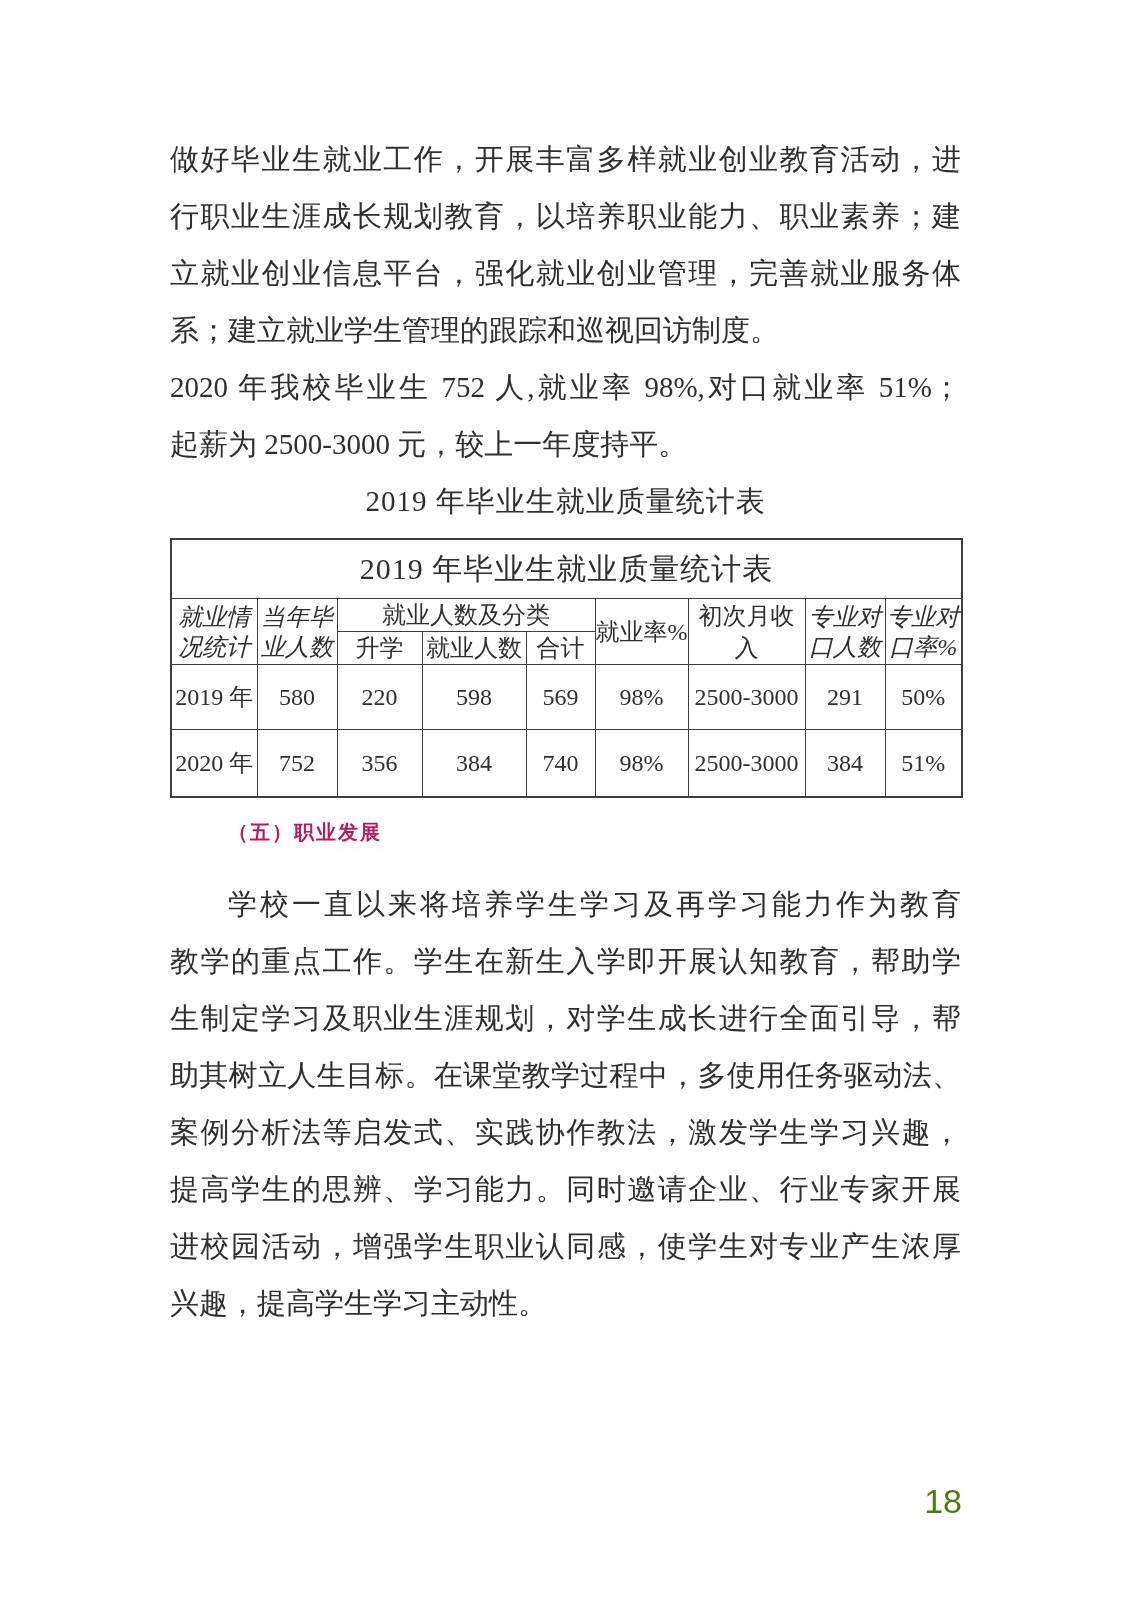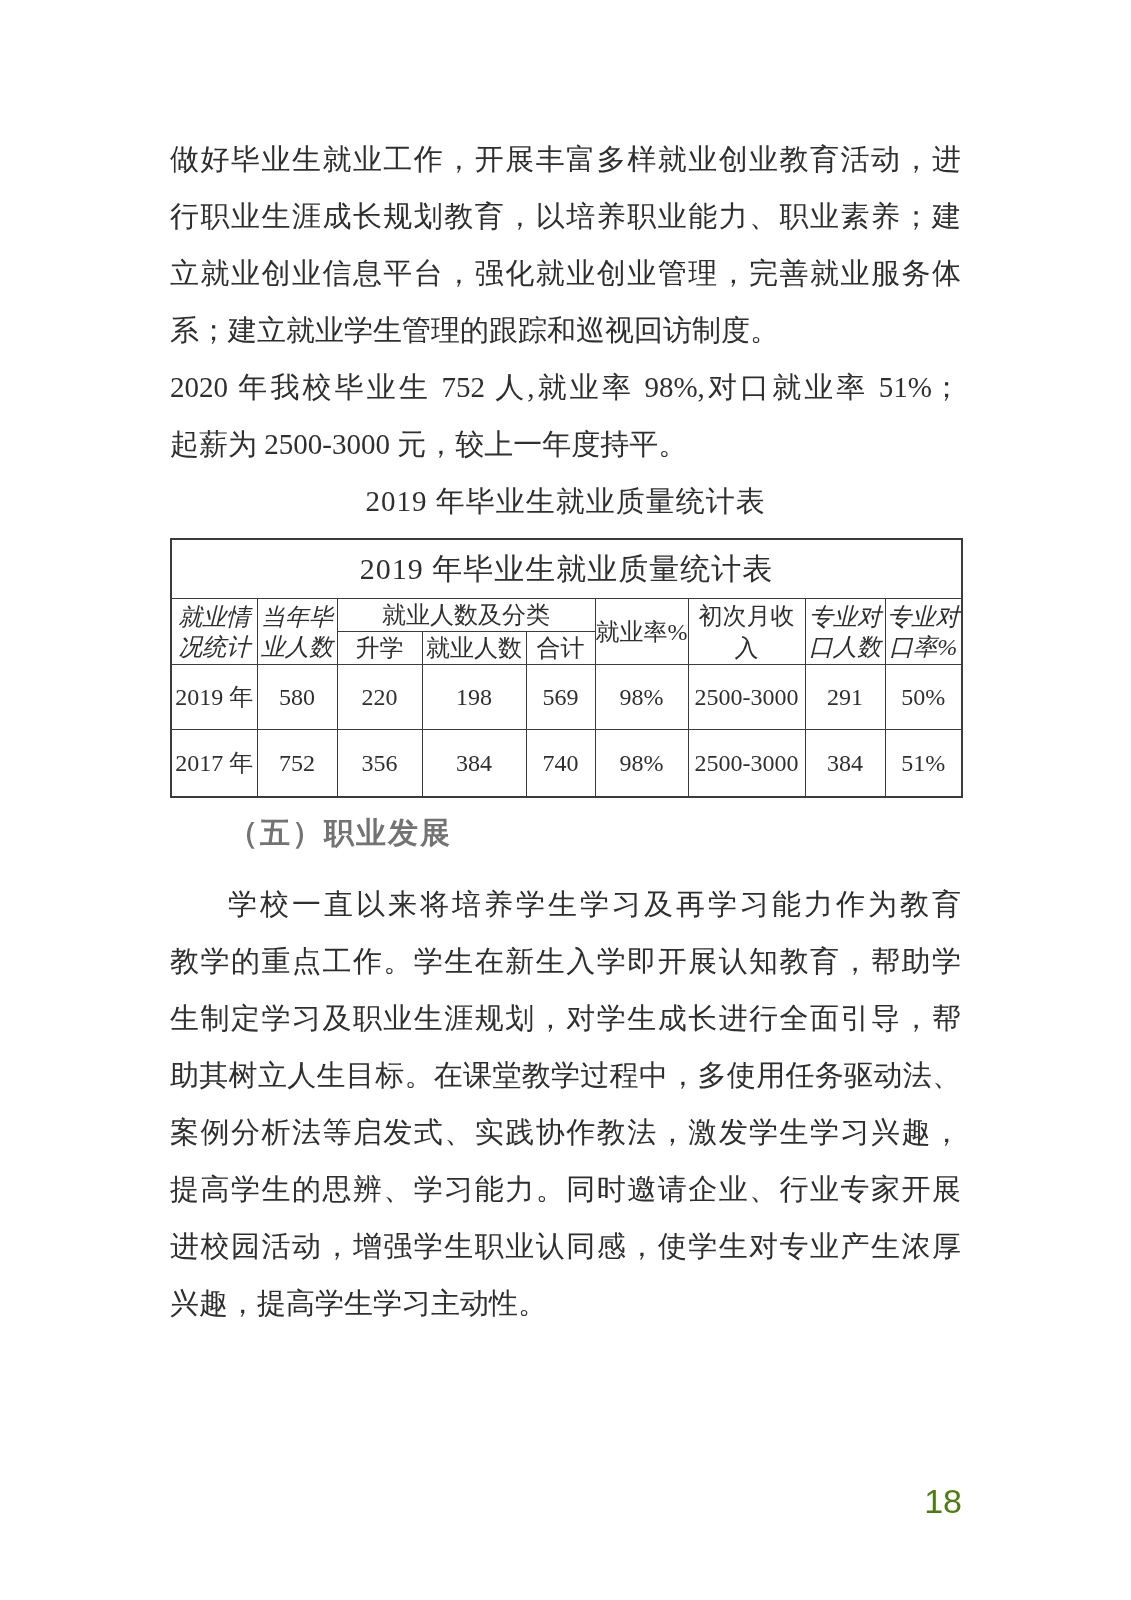--- a/index.html
+++ b/index.html
@@ -59,24 +59,24 @@
   }
   table.stats tr.hdr1 td { height: 30px; }
   table.stats tr.hdr2 td { height: 32px; font-family: Liberation Serif, serif; }
   table.stats td.pre { white-space: pre-line; line-height: 30px; font-style: italic; }
   table.stats tr.data1 td { height: 64px; }
   table.stats tr.data2 td { height: 66px; }
 
   .heading-kai {
     margin-top: 6px;
     padding-left: 58px;
-    font-size: 30px;
+    font-size: 20px;
     line-height: 57px;
     font-weight: bold;
-    color: #737373;
+    color: #be185d;
     letter-spacing: 2px;
   }
   .para3 { margin-top: 15px; }
   .heading-hei {
     margin-top: 2px;
     padding-left: 62px;
     font-family: "Liberation Sans", "DejaVu Sans", sans-serif;
     font-weight: bold;
     font-size: 30px;
     line-height: 52px;
@@ -144,29 +144,29 @@
         </tr>
         <tr class="hdr2">
           <td>升学</td>
           <td>就业人数</td>
           <td>合计</td>
         </tr>
         <tr class="data1">
           <td>2019 年</td>
           <td>580</td>
           <td>220</td>
-          <td>198</td>
+          <td>598</td>
           <td>569</td>
           <td>98%</td>
           <td>2500-3000</td>
           <td>291</td>
           <td>50%</td>
         </tr>
         <tr class="data2">
-          <td>2017 年</td>
+          <td>2020 年</td>
           <td>752</td>
           <td>356</td>
           <td>384</td>
           <td>740</td>
           <td>98%</td>
           <td>2500-3000</td>
           <td>384</td>
           <td>51%</td>
         </tr>
       </tbody>

